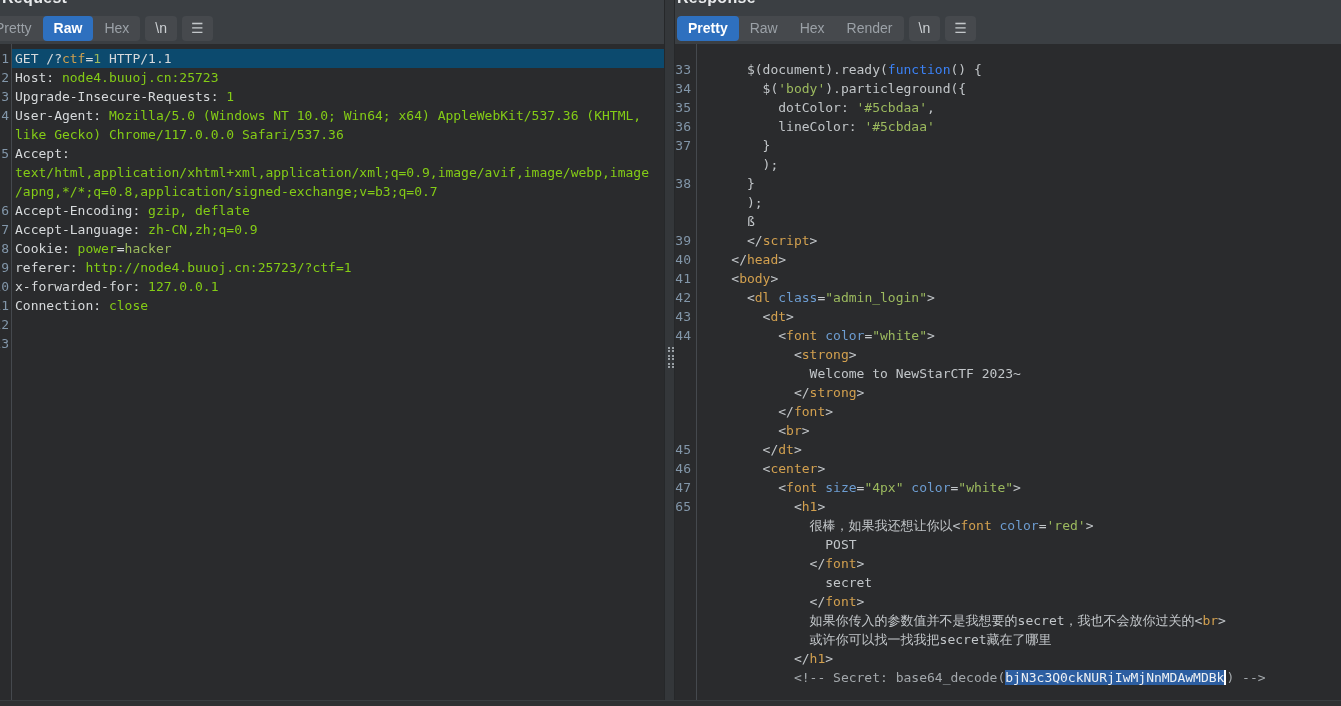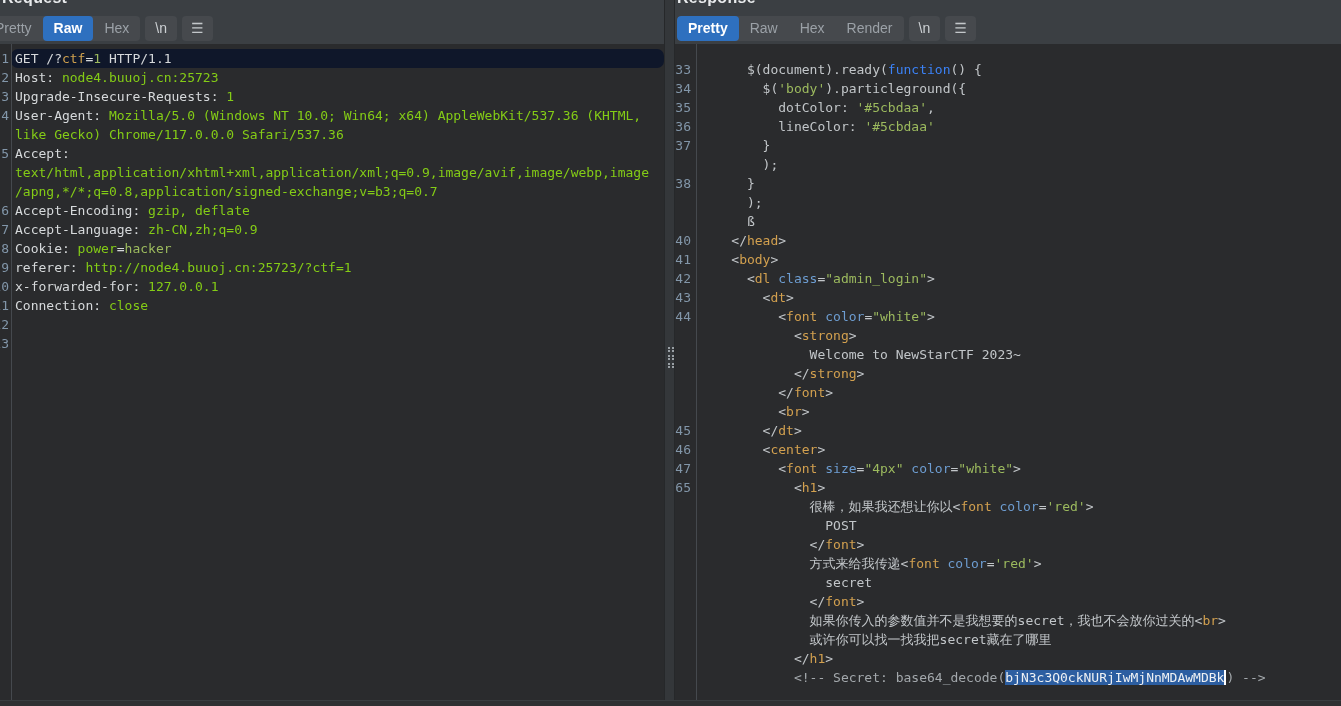--- a/index.html
+++ b/index.html
@@ -33,21 +33,21 @@
   .editor.req::before  { left:11px; }
   .editor.resp::before { left:21px; }
 
   .row { display:flex; height:19px; line-height:19px; white-space:pre; }
   .g { position:relative; overflow:hidden; flex:0 0 auto; }
   .editor.req  .g { width:11px; flex-basis:11px; }
   .editor.resp .g { width:21px; flex-basis:21px; }
   .gn { position:absolute; right:2px; top:0; color:#8296a9; }
   .editor.resp .gn { right:5px; }
   .code { flex:1 1 auto; padding-left:4px; overflow:hidden; }
-  .row.hl .code { background:#0f172a;border-radius:7px; }
+  .row.hl .code { background:#0c4a6e; }
 
   .s-w { color:#d6d9db; }
   .s-v { color:#84cc16; }
   .s-o { color:#cfa04e; }
   .s-g { color:#9cba5e; }
   .s-t { color:#d2a04f; }
   .s-k { color:#3b82f6; }
   .s-a { color:#6d9dd1; }
   .s-p { color:#c2c6c9; }
   .s-c { color:#a3a8ac; }
@@ -127,38 +127,38 @@
     <div class="editor resp" id="resp-editor">
         <div class="row"><span class="g"><span class="gn">33</span></span><span class="code"><span class="s-p">      $(document).ready(</span><span class="s-k">function</span><span class="s-p">() {</span></span></div>
         <div class="row"><span class="g"><span class="gn">34</span></span><span class="code"><span class="s-p">        $(</span><span class="s-g">'body'</span><span class="s-p">).particleground({</span></span></div>
         <div class="row"><span class="g"><span class="gn">35</span></span><span class="code"><span class="s-p">          dotColor: </span><span class="s-g">'#5cbdaa'</span><span class="s-p">,</span></span></div>
         <div class="row"><span class="g"><span class="gn">36</span></span><span class="code"><span class="s-p">          lineColor: </span><span class="s-g">'#5cbdaa'</span></span></div>
         <div class="row"><span class="g"><span class="gn">37</span></span><span class="code"><span class="s-p">        }</span></span></div>
         <div class="row"><span class="g"><span class="gn"></span></span><span class="code"><span class="s-p">        );</span></span></div>
         <div class="row"><span class="g"><span class="gn">38</span></span><span class="code"><span class="s-p">      }</span></span></div>
         <div class="row"><span class="g"><span class="gn"></span></span><span class="code"><span class="s-p">      );</span></span></div>
         <div class="row"><span class="g"><span class="gn"></span></span><span class="code"><span class="s-p">      ß</span></span></div>
+        <div class="row"><span class="g"><span class="gn">39</span></span><span class="code"><span class="s-p">      &lt;/</span><span class="s-t">script</span><span class="s-p">&gt;</span></span></div>
         <div class="row"><span class="g"><span class="gn">40</span></span><span class="code"><span class="s-p">    &lt;/</span><span class="s-t">head</span><span class="s-p">&gt;</span></span></div>
         <div class="row"><span class="g"><span class="gn">41</span></span><span class="code"><span class="s-p">    &lt;</span><span class="s-t">body</span><span class="s-p">&gt;</span></span></div>
         <div class="row"><span class="g"><span class="gn">42</span></span><span class="code"><span class="s-p">      &lt;</span><span class="s-t">dl</span><span class="s-p"> </span><span class="s-a">class</span><span class="s-p">=</span><span class="s-g">"admin_login"</span><span class="s-p">&gt;</span></span></div>
         <div class="row"><span class="g"><span class="gn">43</span></span><span class="code"><span class="s-p">        &lt;</span><span class="s-t">dt</span><span class="s-p">&gt;</span></span></div>
         <div class="row"><span class="g"><span class="gn">44</span></span><span class="code"><span class="s-p">          &lt;</span><span class="s-t">font</span><span class="s-p"> </span><span class="s-a">color</span><span class="s-p">=</span><span class="s-g">"white"</span><span class="s-p">&gt;</span></span></div>
         <div class="row"><span class="g"><span class="gn"></span></span><span class="code"><span class="s-p">            &lt;</span><span class="s-t">strong</span><span class="s-p">&gt;</span></span></div>
         <div class="row"><span class="g"><span class="gn"></span></span><span class="code"><span class="s-p">              Welcome to NewStarCTF 2023~</span></span></div>
         <div class="row"><span class="g"><span class="gn"></span></span><span class="code"><span class="s-p">            &lt;/</span><span class="s-t">strong</span><span class="s-p">&gt;</span></span></div>
         <div class="row"><span class="g"><span class="gn"></span></span><span class="code"><span class="s-p">          &lt;/</span><span class="s-t">font</span><span class="s-p">&gt;</span></span></div>
         <div class="row"><span class="g"><span class="gn"></span></span><span class="code"><span class="s-p">          &lt;</span><span class="s-t">br</span><span class="s-p">&gt;</span></span></div>
         <div class="row"><span class="g"><span class="gn">45</span></span><span class="code"><span class="s-p">        &lt;/</span><span class="s-t">dt</span><span class="s-p">&gt;</span></span></div>
         <div class="row"><span class="g"><span class="gn">46</span></span><span class="code"><span class="s-p">        &lt;</span><span class="s-t">center</span><span class="s-p">&gt;</span></span></div>
         <div class="row"><span class="g"><span class="gn">47</span></span><span class="code"><span class="s-p">          &lt;</span><span class="s-t">font</span><span class="s-p"> </span><span class="s-a">size</span><span class="s-p">=</span><span class="s-g">"4px"</span><span class="s-p"> </span><span class="s-a">color</span><span class="s-p">=</span><span class="s-g">"white"</span><span class="s-p">&gt;</span></span></div>
         <div class="row"><span class="g"><span class="gn">65</span></span><span class="code"><span class="s-p">            &lt;</span><span class="s-t">h1</span><span class="s-p">&gt;</span></span></div>
         <div class="row"><span class="g"><span class="gn"></span></span><span class="code"><span class="s-p">              很棒，如果我还想让你以&lt;</span><span class="s-t">font</span><span class="s-p"> </span><span class="s-a">color</span><span class="s-p">=</span><span class="s-g">'red'</span><span class="s-p">&gt;</span></span></div>
         <div class="row"><span class="g"><span class="gn"></span></span><span class="code"><span class="s-p">                POST</span></span></div>
         <div class="row"><span class="g"><span class="gn"></span></span><span class="code"><span class="s-p">              &lt;/</span><span class="s-t">font</span><span class="s-p">&gt;</span></span></div>
-        <div class="row"><span class="g"><span class="gn"></span></span><span class="code"><span class="s-p">              方式来给我传递&lt;</span><span class="s-t">font</span><span class="s-p"> </span><span class="s-a">color</span><span class="s-p">=</span><span class="s-g">'red'</span><span class="s-p">&gt;</span></span></div>
         <div class="row"><span class="g"><span class="gn"></span></span><span class="code"><span class="s-p">                secret</span></span></div>
         <div class="row"><span class="g"><span class="gn"></span></span><span class="code"><span class="s-p">              &lt;/</span><span class="s-t">font</span><span class="s-p">&gt;</span></span></div>
         <div class="row"><span class="g"><span class="gn"></span></span><span class="code"><span class="s-p">              如果你传入的参数值并不是我想要的secret，我也不会放你过关的&lt;</span><span class="s-t">br</span><span class="s-p">&gt;</span></span></div>
         <div class="row"><span class="g"><span class="gn"></span></span><span class="code"><span class="s-p">              或许你可以找一找我把secret藏在了哪里</span></span></div>
         <div class="row"><span class="g"><span class="gn"></span></span><span class="code"><span class="s-p">            &lt;/</span><span class="s-t">h1</span><span class="s-p">&gt;</span></span></div>
         <div class="row"><span class="g"><span class="gn"></span></span><span class="code"><span class="s-c">            &lt;!-- Secret: base64_decode(</span><span class="s-sel">bjN3c3Q0ckNURjIwMjNnMDAwMDBk</span><span class="caret"></span><span class="s-c">) --&gt;</span></span></div>
       </div>
   </section>
 
   <div class="bottom-strip"></div>

